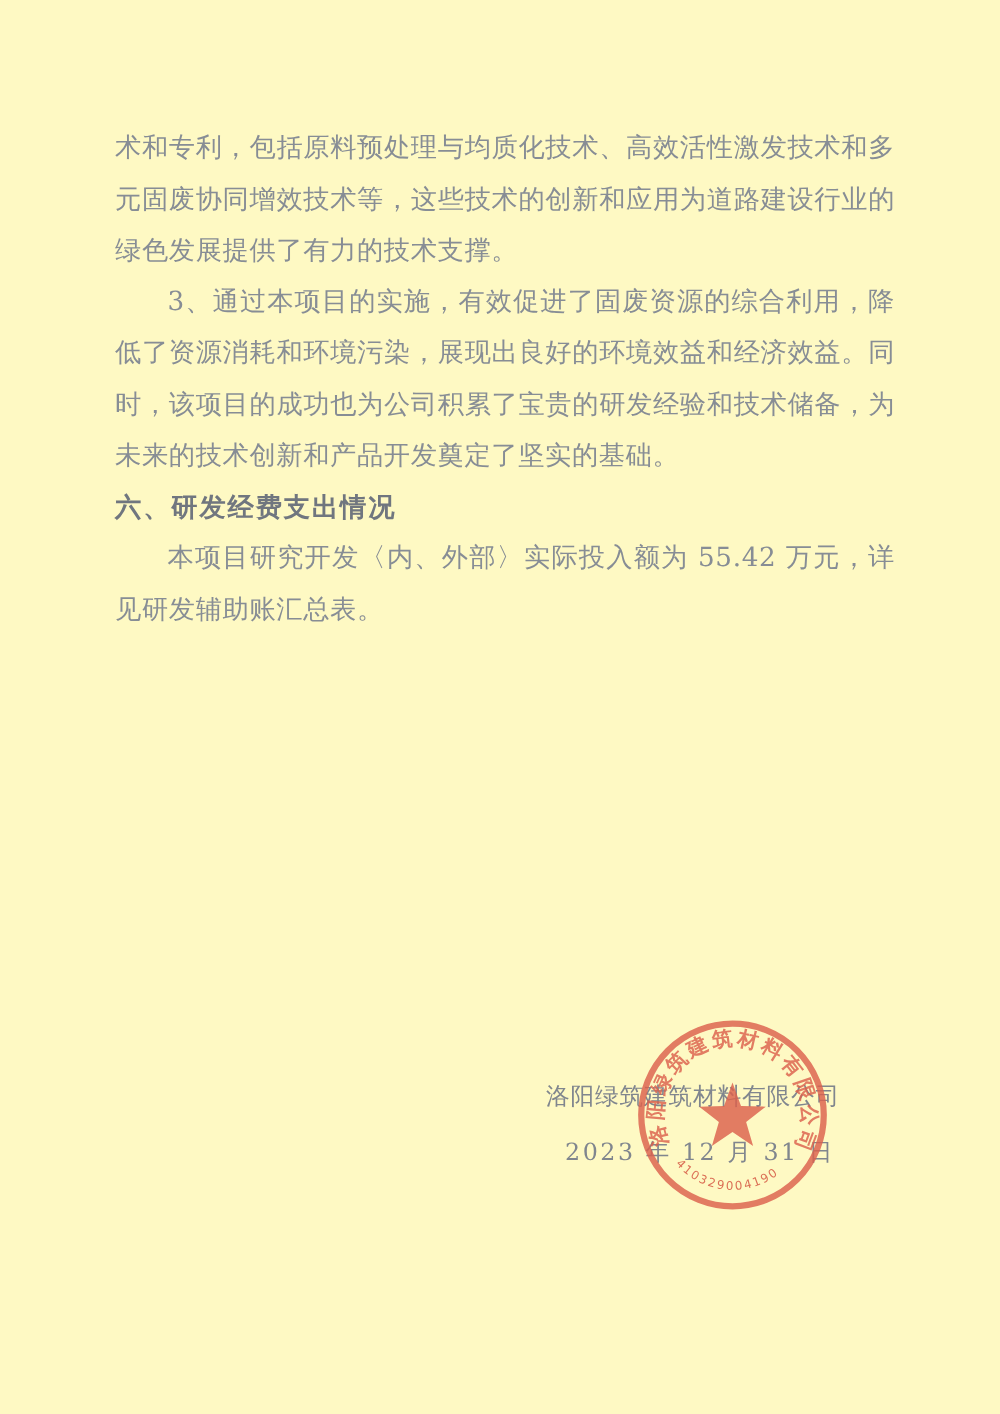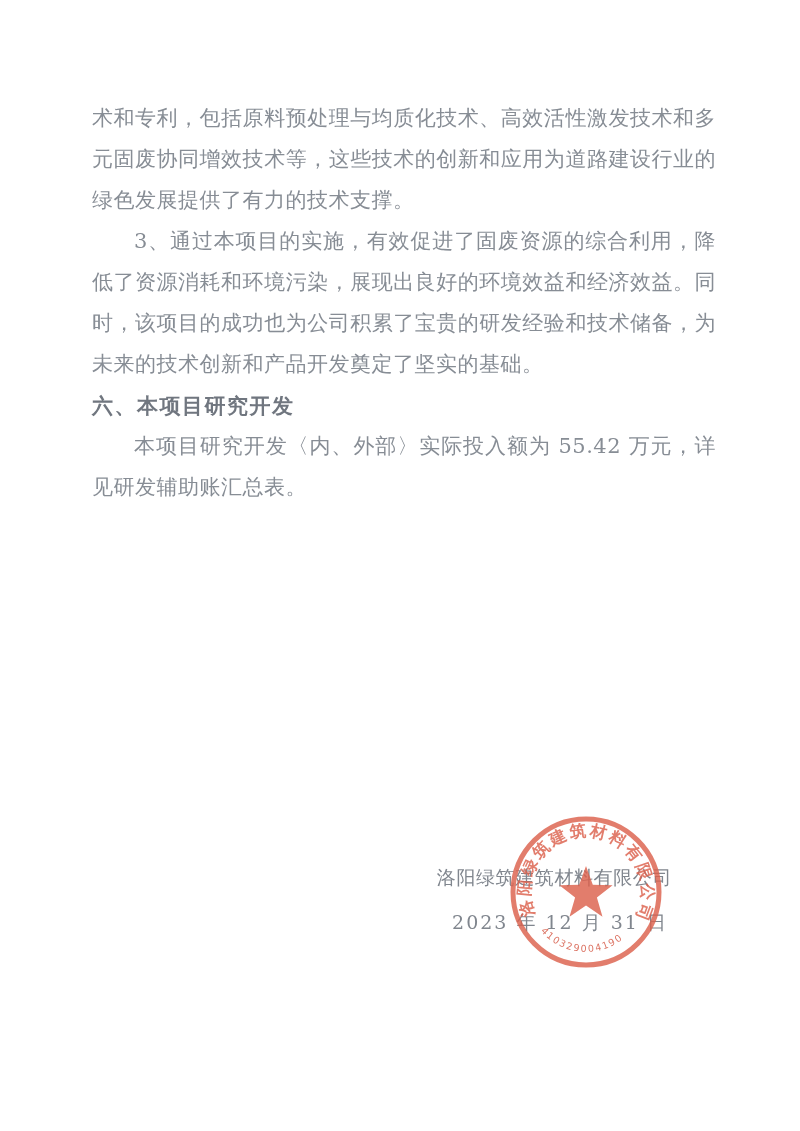--- a/index.html
+++ b/index.html
@@ -2,21 +2,21 @@
 <html><head>
 <meta charset="utf-8">
 <style>
   * { margin: 0; padding: 0; box-sizing: border-box; }
   html, body { background: #e8e8e8; }
   .page {
     position: relative;
     width: 800px;
     height: 1131px;
     margin: 0 auto;
-    background: #ffffff;
+    background: #fef9c3;
     overflow: hidden;
     font-family: "DejaVu Serif", "Liberation Serif", serif;
     padding-left: 46px;
   }
   .content {
     position: absolute;
     left: 92px;
     top: 98px;
     width: 624px;
     color: #878d95;
@@ -66,21 +66,21 @@
   }
 </style>
 </head>
 <body>
 
 <div class="page">
 
   <div class="content">
     <p>术和专利，包括原料预处理与均质化技术、高效活性激发技术和多元固废协同增效技术等，这些技术的创新和应用为道路建设行业的绿色发展提供了有力的技术支撑。</p>
     <p class="para-indent para-2">3、通过本项目的实施，有效促进了固废资源的综合利用，降低了资源消耗和环境污染，展现出良好的环境效益和经济效益。同时，该项目的成功也为公司积累了宝贵的研发经验和技术储备，为未来的技术创新和产品开发奠定了坚实的基础。</p>
-    <p class="section-heading">六、本项目研究开发</p>
+    <p class="section-heading">六、研发经费支出情况</p>
     <p class="para-indent para-3">本项目研究开发〈内、外部〉实际投入额为 55.42 万元，详见研发辅助账汇总表。</p>
   </div>
 
   <div class="signature">
     <div class="company">洛阳绿筑建筑材料有限公司</div>
     <div class="date">2023 年 12 月 31 日</div>
   </div>
 
   <svg class="seal" viewBox="0 0 160 160">
     <defs>

